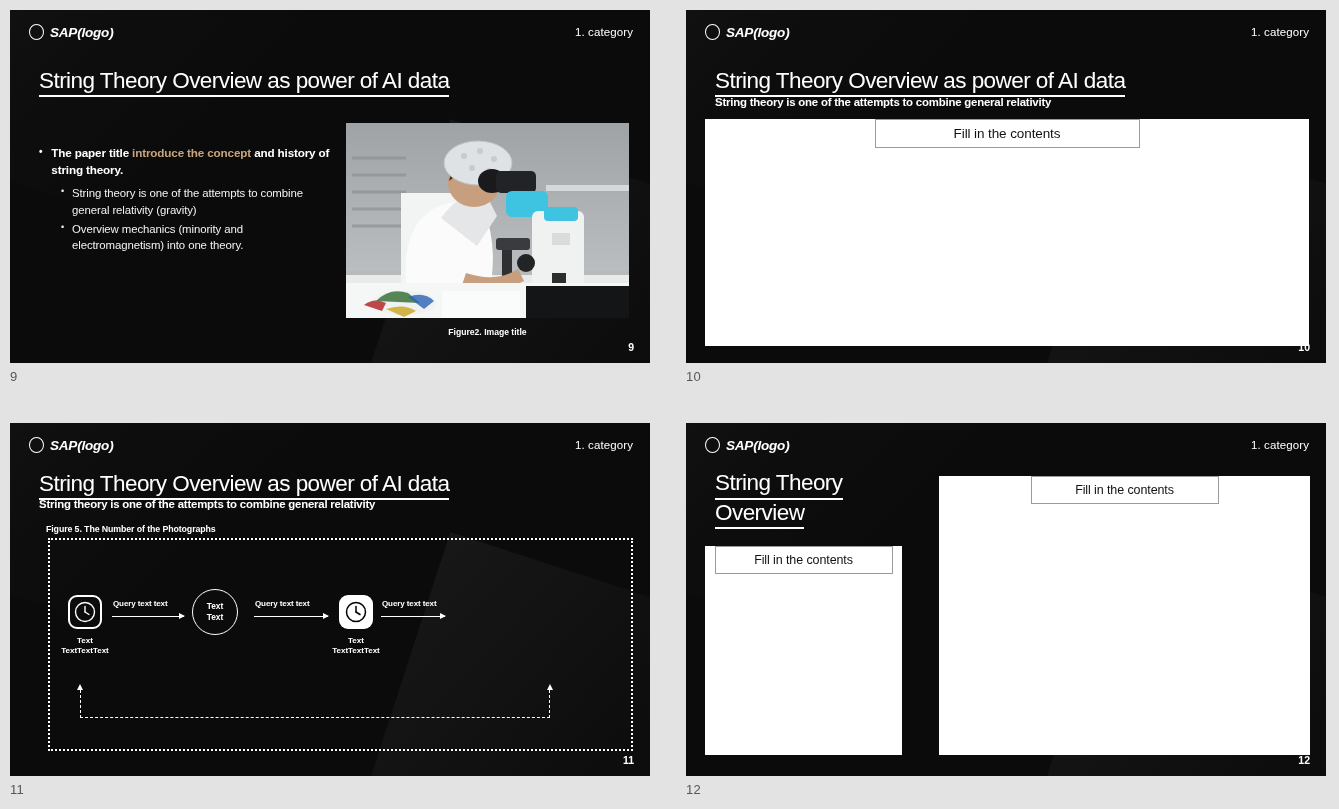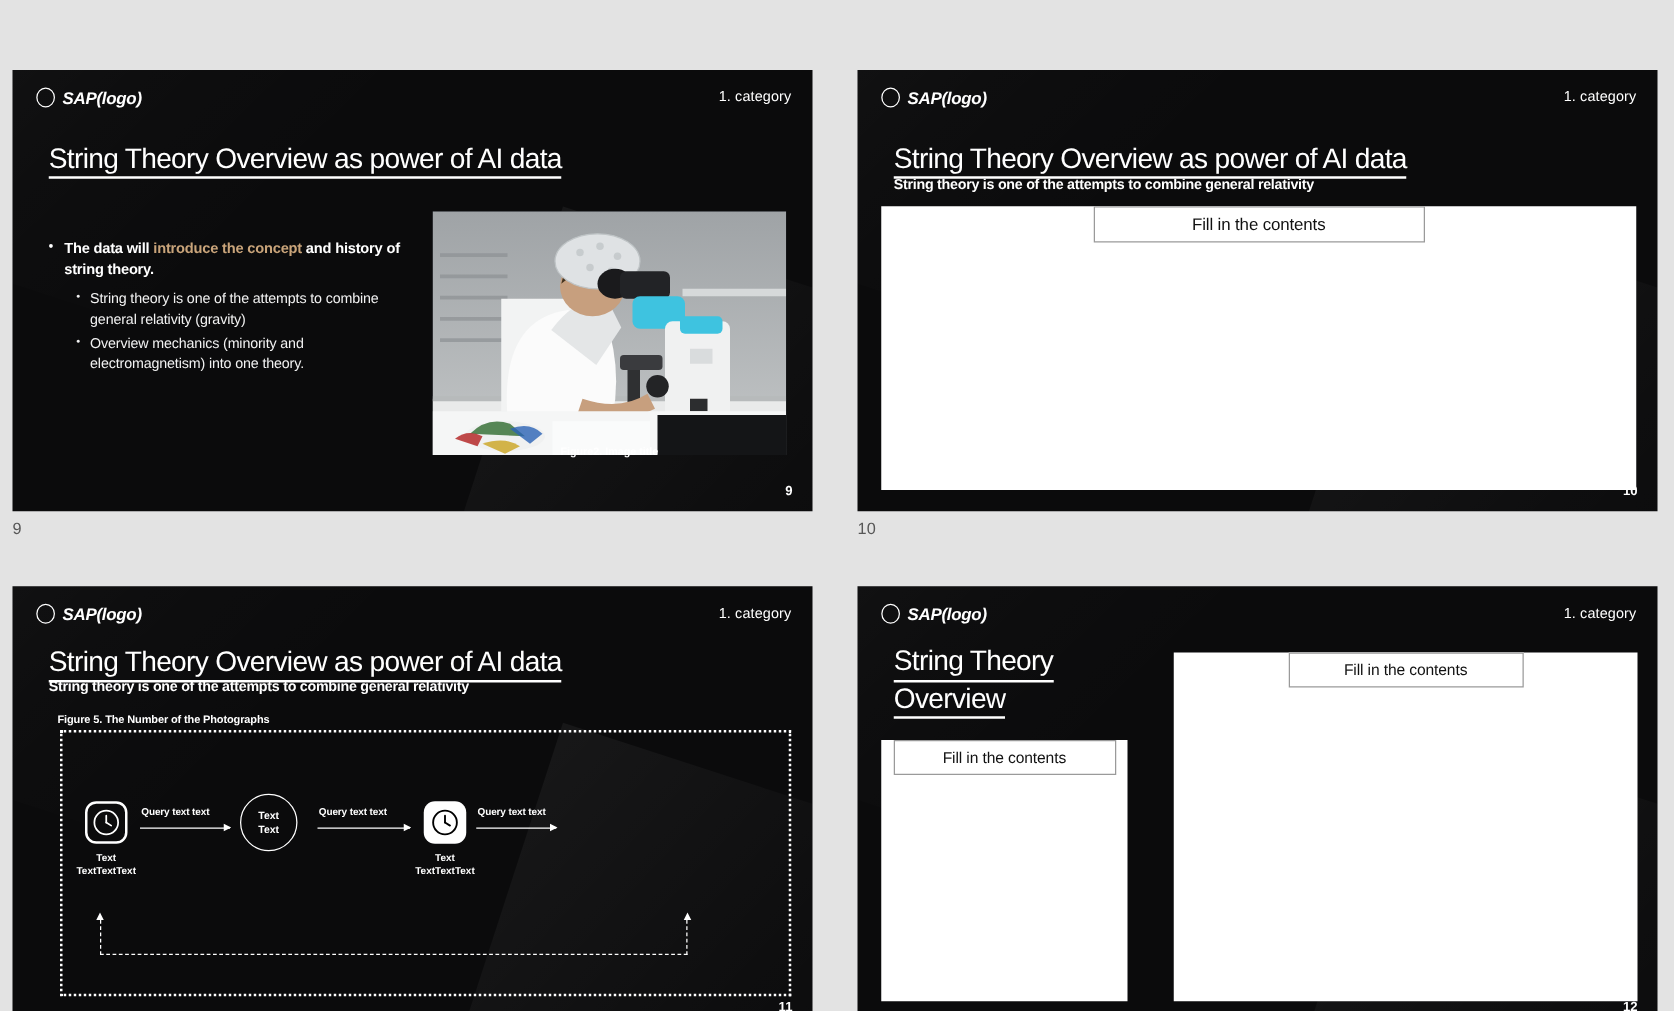--- a/index.html
+++ b/index.html
@@ -7,21 +7,21 @@
     width: 1339px; height: 809px;
     background: #e3e3e3;
     font-family: "Liberation Sans", sans-serif;
     overflow: hidden;
   }
   .deck {
     position: relative;
     width: 1339px; height: 809px;
     padding: 10px 0 0 10px;
   }
-  .slide-wrap { position: absolute; margin-top: 46px; }
+  .slide-wrap { position: absolute; }
   .slide {
     position: relative;
     width: 640px; height: 353px;
     background: #0b0b0c;
     overflow: hidden;
   }
   .slide::before {
     content:"";
     position:absolute; left:-10%; top:-60%;
     width:70%; height:120%;
@@ -100,21 +100,21 @@
     color:#f2f2f2; font-size:11.4px; line-height:1.42;
     letter-spacing:-0.1px; margin-bottom: 3px;
   }
   .b2 .dot { flex:0 0 auto; font-size:9px; line-height:1.45; }
 
   .photo-box {
     position:absolute; left:336px; top:113px; width:283px; height:195px;
     z-index:4; overflow:hidden; background:#2a2c30;
   }
   .photo-cap {
-    position:absolute; left:336px; top:300px; width:283px;
+    position:absolute; left:336px; top:317px; width:283px;
     text-align:center; color:#fff; font-size:8.6px; font-weight:700;
     z-index:5;
   }
 
   
   .s10 .title { top:58px; }
   .s10 .subtitle { top:86px; }
   .white-panel {
     position:absolute; background:#fff; z-index:4;
     display:flex; align-items:flex-start; justify-content:center;
@@ -209,21 +209,21 @@
           <div class="brand-text">SAP(logo)</div>
         </div>
         <div class="category">1. category</div>
       </div>
 
       <div class="title">String Theory Overview as power of AI data</div>
 
       <div class="bullets">
         <div class="b1">
           <span class="dot">•</span>
-          <span><span>The data will </span><span class="hl">introduce the concept</span><span> and history of string theory.</span></span>
+          <span><span>The paper title </span><span class="hl">introduce the concept</span><span> and history of string theory.</span></span>
         </div>
         <div class="sub-list">
           <div class="b2">
             <span class="dot">•</span>
             <span>String theory is one of the attempts to combine general relativity (gravity)</span>
           </div>
           <div class="b2">
             <span class="dot">•</span>
             <span>Overview mechanics (minority and electromagnetism) into one theory.</span>
           </div>

